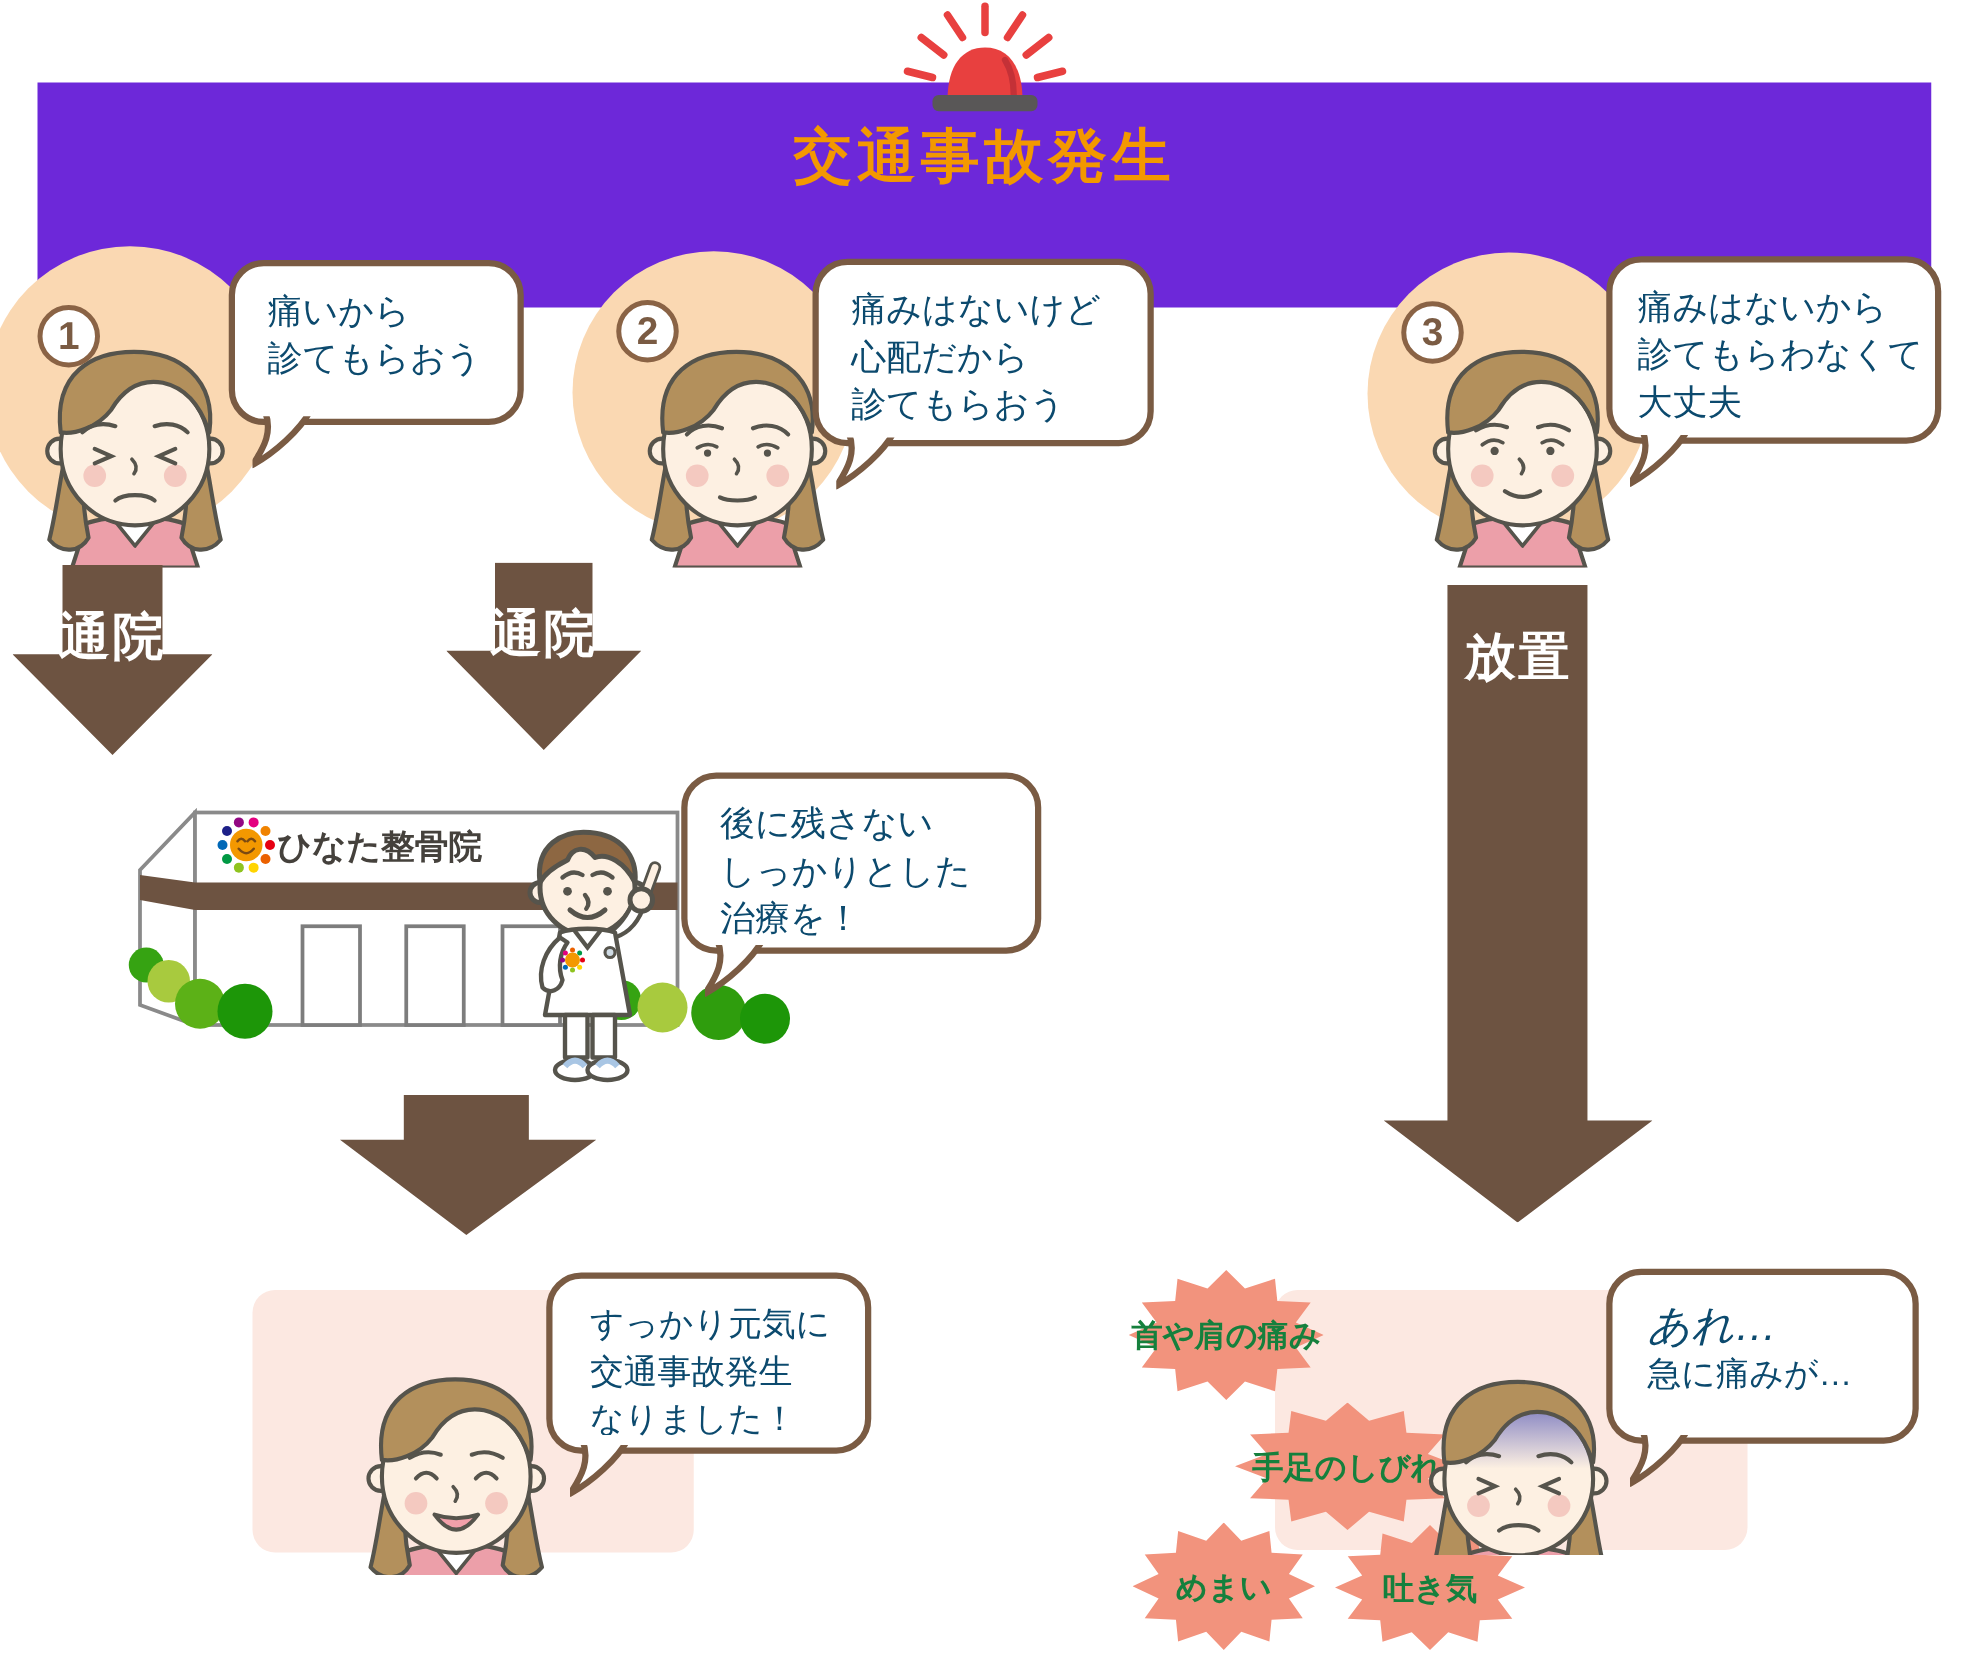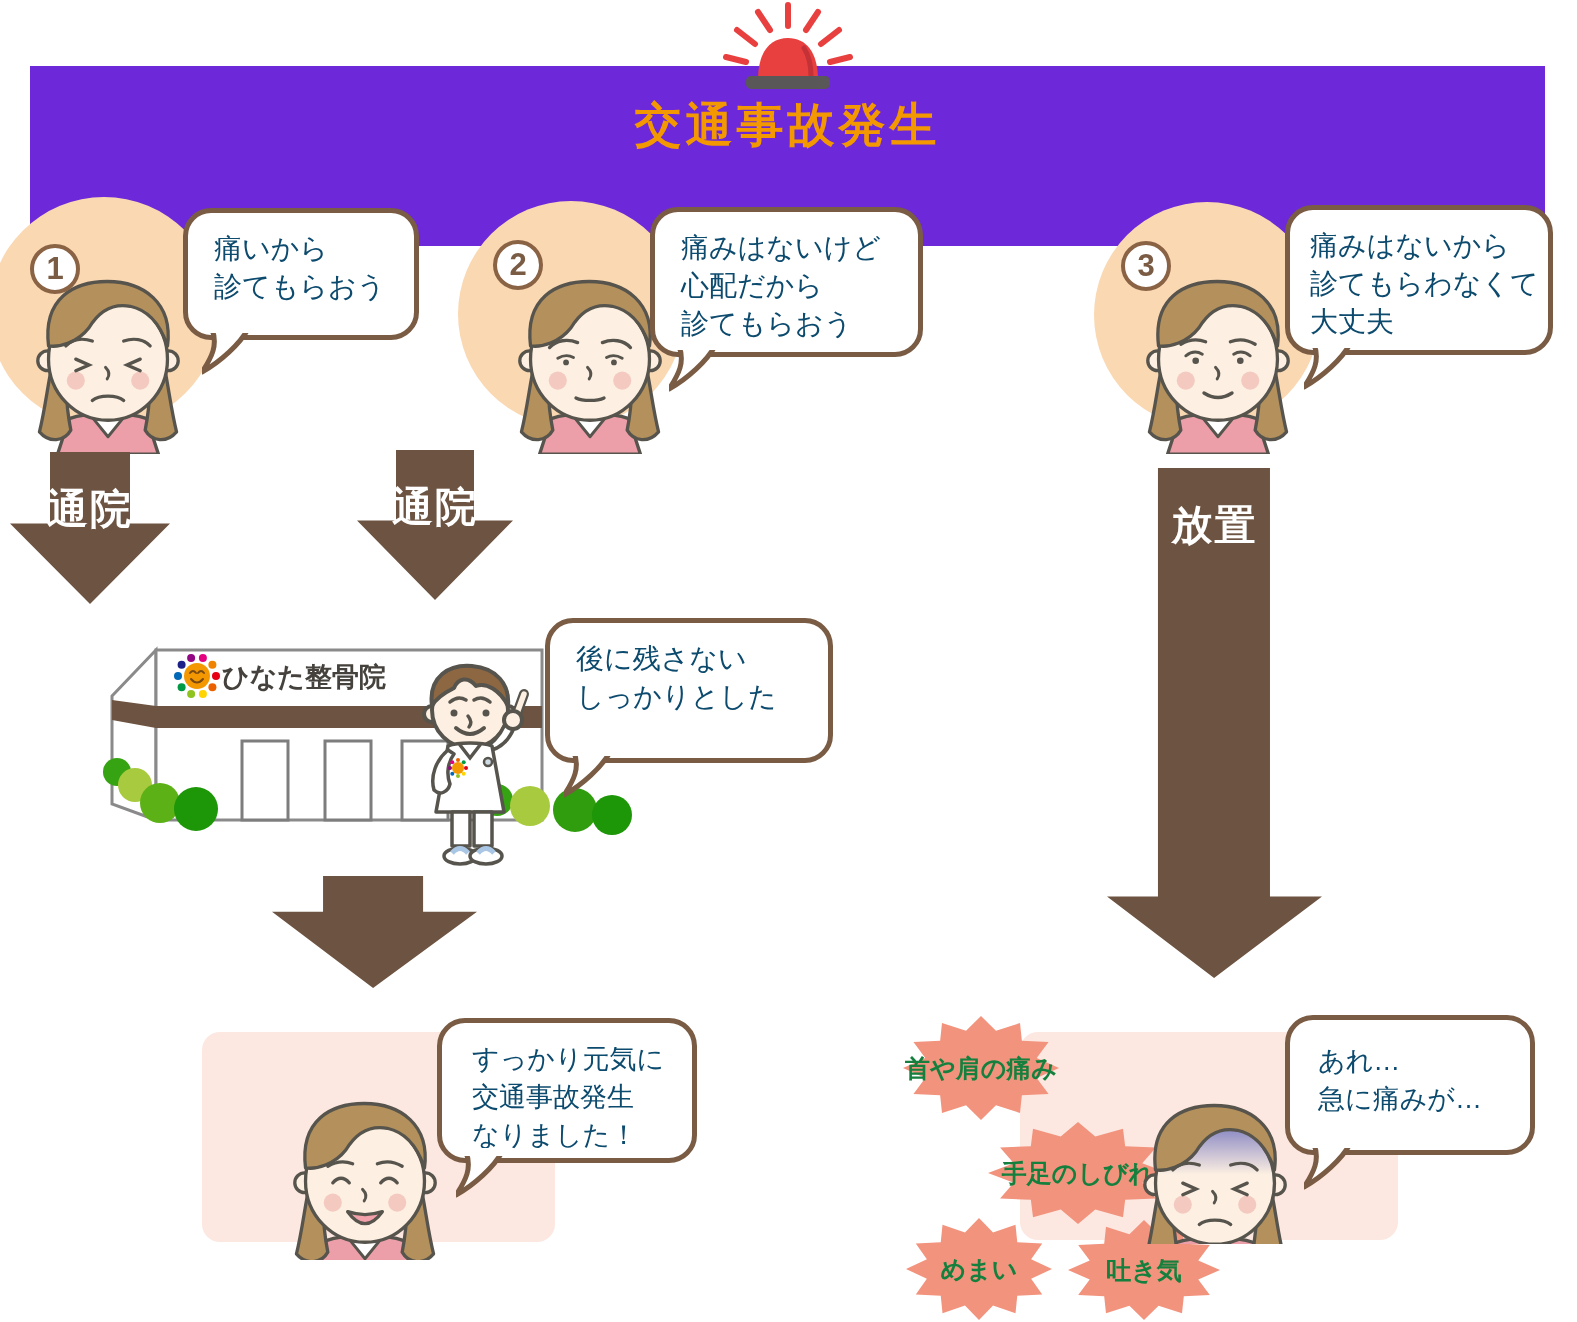--- a/index.html
+++ b/index.html
@@ -272,20 +272,21 @@
     <path class="white" d="M66,152 h18 v34 h-18 z"></path>
     <ellipse class="white" cx="52" cy="196" rx="16" ry="8"></ellipse>
     <ellipse class="white" cx="78" cy="196" rx="16" ry="8"></ellipse>
     <path d="M44,193 q8,-9 16,0" fill="none" stroke="#a9c6e4" stroke-width="5"></path>
     <path d="M70,193 q8,-9 16,0" fill="none" stroke="#a9c6e4" stroke-width="5"></path>
   </svg>
 
   <div class="bubble" style="left:545px;top:618px;width:288px;height:145px;">
     <div class="bubble-line">後に残さない</div>
     <div class="bubble-line">しっかりとした</div>
+    <div class="bubble-line">治療を！</div>
     <svg class="bubble-tail" width="56" height="52">
       <path d="M10,4 C16,20 10,32 0,47 C18,37 38,19 46,4 Z" fill="#ffffff" stroke="#7a5b43" stroke-width="5" stroke-linejoin="round"></path>
       <rect x="7" y="0" width="42" height="8" fill="#ffffff"></rect>
     </svg>
   </div>
 
   <div class="pink-box" style="left:202px;top:1032px;width:353px;height:210px;"></div>
   <div class="figure-clip" style="left:270px;top:1082px;width:190px;height:178px;">
     <svg width="190" viewBox="0 0 230 235">
       <use href="#woman-back"></use>
@@ -335,21 +336,21 @@
       <use href="#woman-fringe"></use>
       <path class="ln" d="M64,104 C72,96 84,94 96,98"></path>
       <path class="ln" d="M166,104 C158,96 146,94 134,98"></path>
       <path class="ln" d="M76,120 l16,7 l-16,7"></path>
       <path class="ln" d="M154,120 l-16,7 l16,7"></path>
       <path class="ln" d="M96,170 C104,163 126,163 134,170"></path>
     </svg>
   </div>
 
   <div class="bubble" style="left:1285px;top:1015px;width:250px;height:140px;padding-left:28px;padding-top:22px;">
-    <div class="bubble-line" style="font-size:27px;">あれ…</div>
+    <div class="bubble-line" style="font-size:34px;font-style:italic;">あれ…</div>
     <div class="bubble-line" style="font-size:27px;">急に痛みが…</div>
     <svg class="bubble-tail" width="56" height="52">
       <path d="M10,4 C16,20 10,32 0,47 C18,37 38,19 46,4 Z" fill="#ffffff" stroke="#7a5b43" stroke-width="5" stroke-linejoin="round"></path>
       <rect x="7" y="0" width="42" height="8" fill="#ffffff"></rect>
     </svg>
   </div>
 
 </div>
 
 </body></html>

